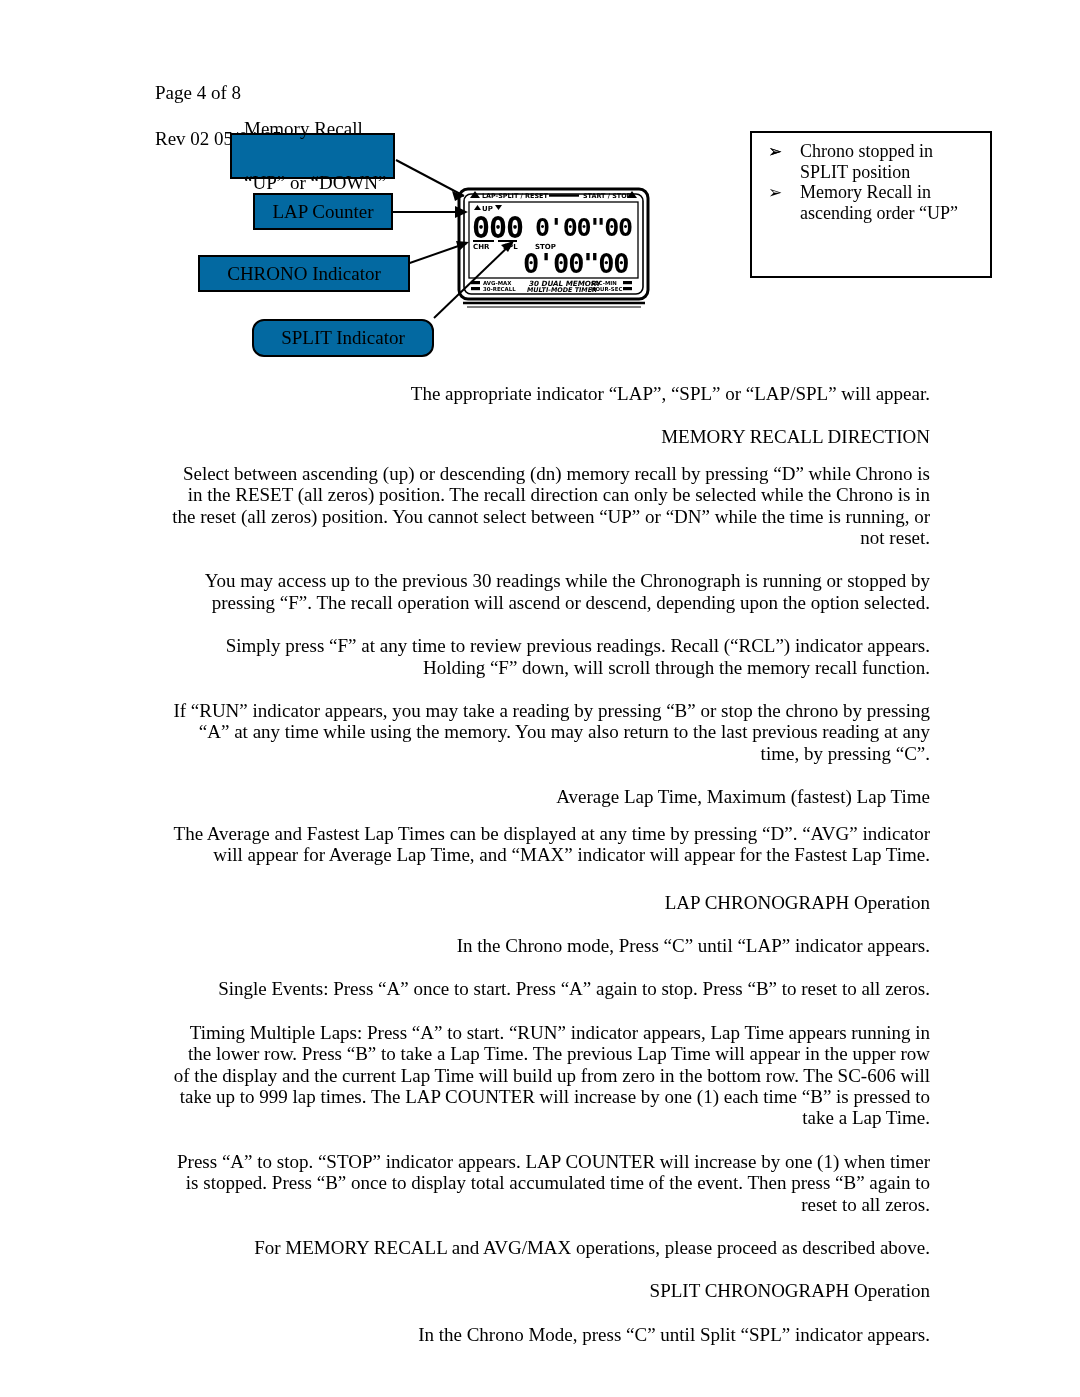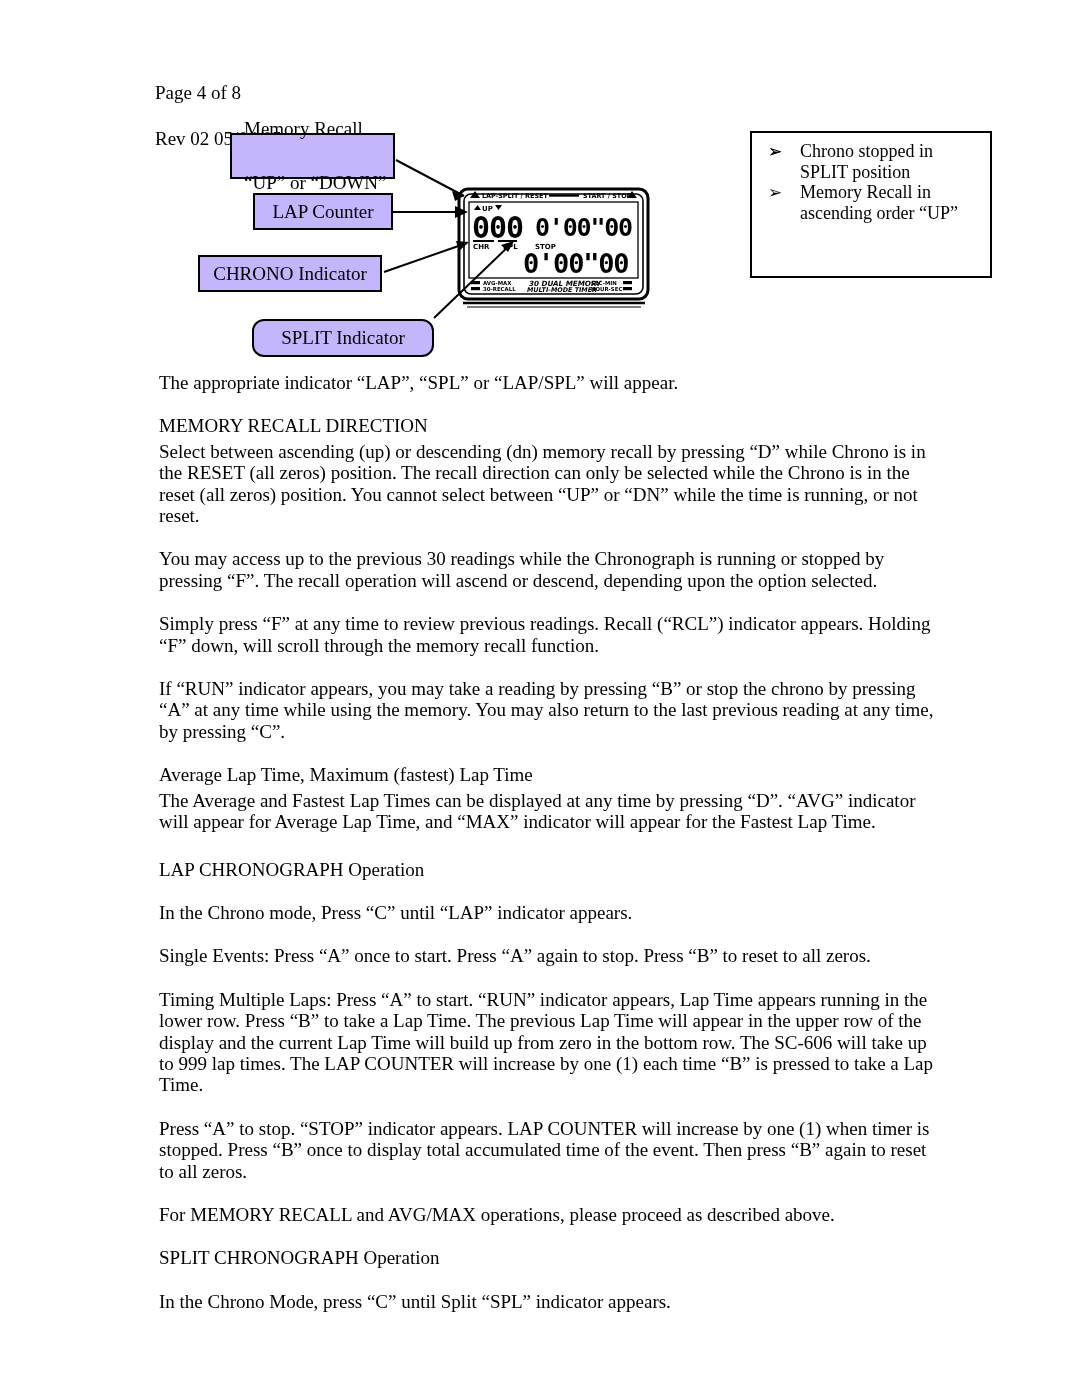--- a/index.html
+++ b/index.html
@@ -36,40 +36,40 @@
     position: absolute;
     left: 0;
     top: 0;
     width: 1080px;
     height: 370px;
   }
   .callout {
     position: absolute;
     box-sizing: border-box;
     border: 2px solid #000;
-    background: #c4b5fd;
+    background: #0369a1;
     font-size: 19px;
     line-height: 22px;
     display: flex;
     flex-direction: column;
     justify-content: center;
     z-index: 3;
     gap: 32px;
   }
   .callout span { display: block; white-space: nowrap; }
   .callout.c-memrecall {
     left: 230px; top: 133px; width: 165px; height: 46px;
     padding-left: 12px; text-align: left;
   }
   .callout.c-lapcounter {
     left: 253px; top: 193px; width: 140px; height: 37px;
     align-items: center; text-align: center;
   }
   .callout.c-chrono {
-    left: 198px; top: 255px; width: 184px; height: 37px;
+    left: 198px; top: 255px; width: 212px; height: 37px;
     align-items: center; text-align: center;
   }
   .callout.c-split {
     left: 252px; top: 319px; width: 182px; height: 38px;
     align-items: center; text-align: center; border-radius: 12px;
   }
 
   .bulletbox {
     position: absolute;
     left: 750px; top: 131px;
@@ -115,24 +115,24 @@
   }
 
   
   .body {
     position: absolute;
     left: 155px;
     top: 368px;
     width: 790px;
   }
   .body p {
-    margin: 4px;
+    margin: 15px;
     font-size: 19px;
     line-height: 21.4px;
-    text-align: left;
+    text-align: right;
   }
   .body p.gap-md { margin-top: 22px; }
   .body p.gap-lg { margin-top: 26px; }
   .body p.heading {
     font-weight: normal;
   }
   .body p.tight { margin-top: 0; }
 </style>
 </head>
 <body>

